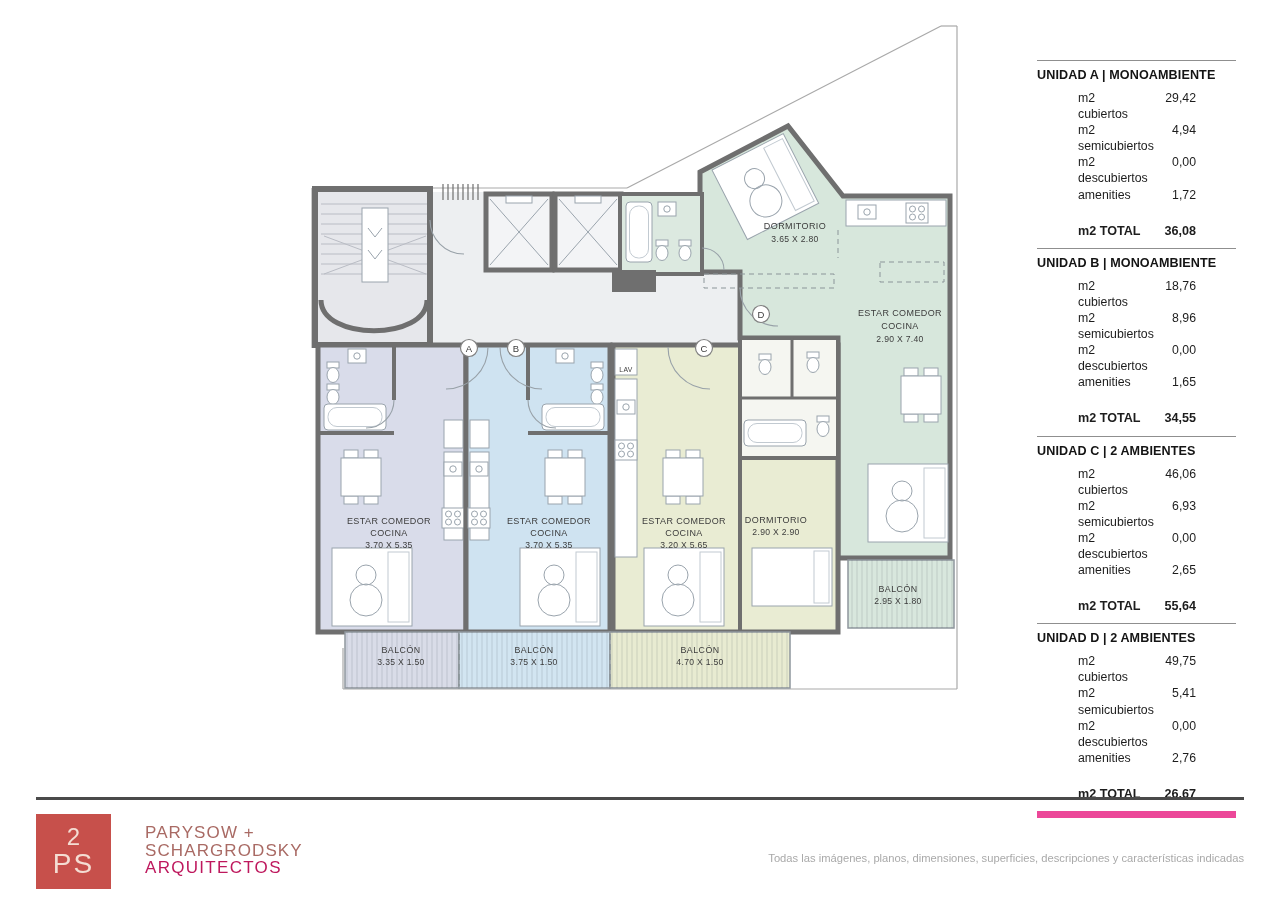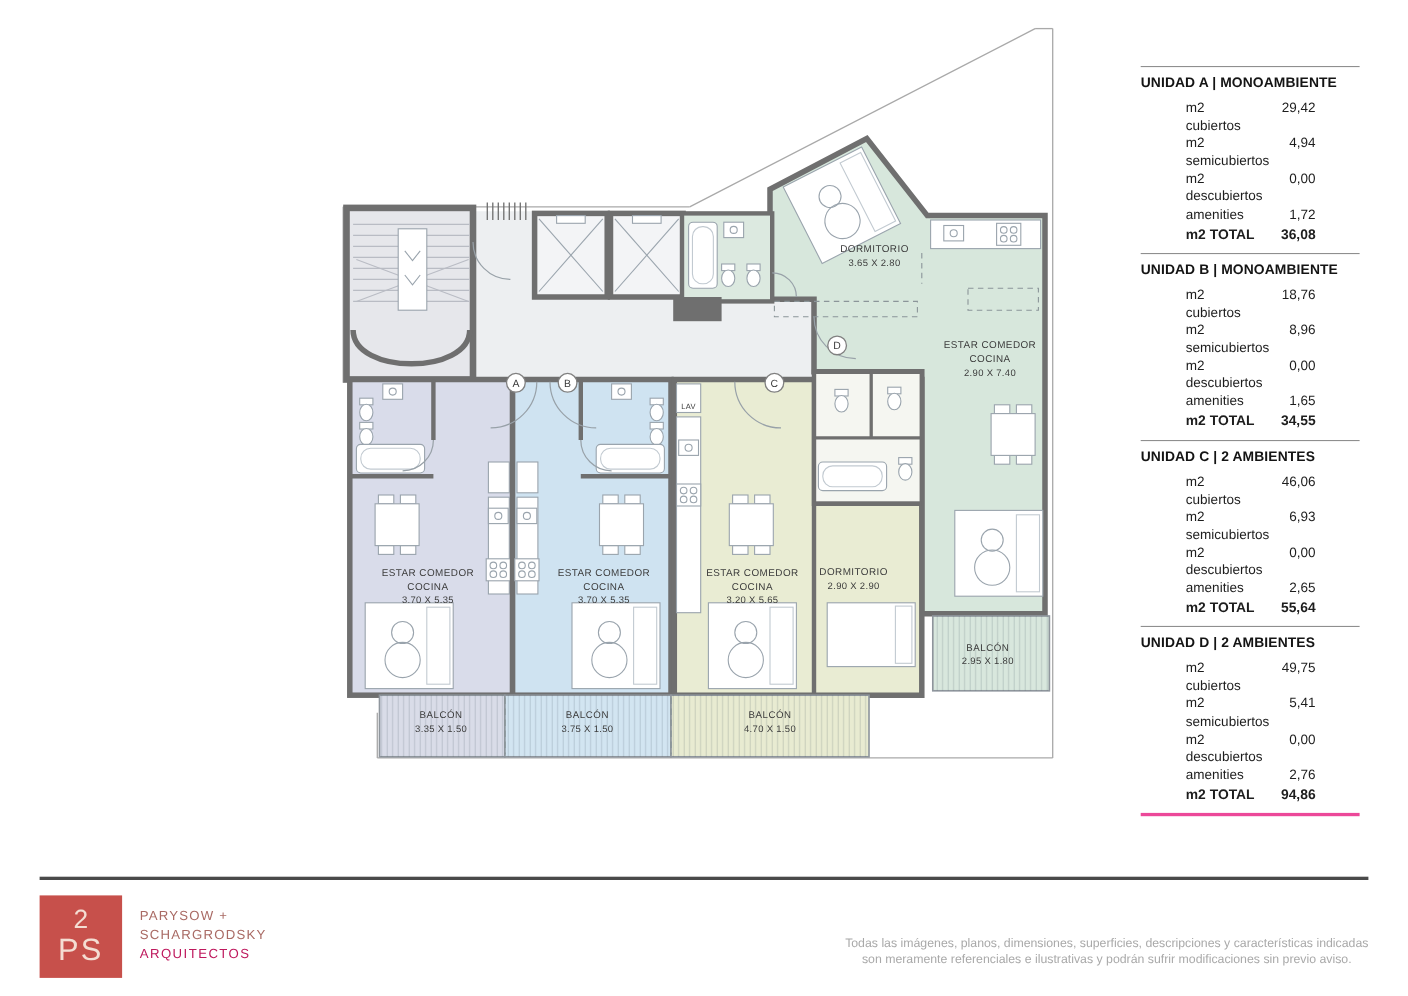--- a/index.html
+++ b/index.html
@@ -14,36 +14,36 @@
   svg text{font-family:"Liberation Sans", sans-serif;fill:#3c3c3c;}
   .rm{font-size:9px;letter-spacing:.4px;}
   .dm{font-size:8.6px;letter-spacing:.3px;}
   .bl{font-size:8.8px;letter-spacing:.5px;}
   .lv{font-size:6.8px;letter-spacing:.4px;}
   .ltr{font-size:9.5px;}
 
   
   .panel{position:absolute;left:1037px;top:60px;width:199px;color:#141414;}
   .panel-title{font-size:17.5px;font-weight:bold;letter-spacing:.2px;margin:0 0 13px 0;}
-  .blocks{border-bottom:3px solid #ec4899;}
+  .blocks{border-bottom:7px solid #ec4899;}
   .ublock{border-top:1px solid #8f8f8f;padding:7px 0 9px 0;}
   .ublock h2{font-size:12.6px;font-weight:bold;margin:0 0 8px 0;letter-spacing:.1px;}
   .srow{display:flex;align-items:baseline;font-size:12.3px;line-height:16.1px;padding-right:40px;color:#1d1d1d;}
   .srow .lbl{flex:1;padding-left:41px;}
   .srow .val{width:50px;text-align:right;}
-  .srow.total{font-weight:bold;font-size:12.6px;margin-top:2px;}
+  .srow.total{font-weight:bold;font-size:12.6px;margin-top:20px;}
 
   
   .footer-rule{position:absolute;left:36px;right:36px;top:797px;height:2.5px;background:#4a4a4a;}
   .logo{position:absolute;left:36px;top:814px;width:75px;height:75px;background:#c7504b;
         display:flex;flex-direction:column;align-items:center;justify-content:center;
         color:#f4ddd3;line-height:1;}
   .logo .l1{font-size:24px;margin-bottom:1px;}
   .logo .l2{font-size:28px;letter-spacing:2px;}
-  .firm{position:absolute;left:127px;top:824px;font-size:12px;letter-spacing:1.1px;
+  .firm{position:absolute;left:145px;top:824px;font-size:17px;letter-spacing:1.1px;
         line-height:17.5px;color:#a96a64;}
   .firm .f3{font-weight:normal;color:#be185d;letter-spacing:1.3px;}
   .proj-title{position:absolute;right:36px;top:803px;white-space:nowrap;text-align:right;}
   .proj-title .main{font-size:23.5px;font-weight:bold;color:#3d3d3d;letter-spacing:.4px;}
   .proj-title .sep{font-size:22px;color:#9b9b9b;margin:0 6px 0 10px;font-weight:normal;}
   .proj-title .sub{font-size:22px;color:#9b9b9b;font-weight:normal;}
   .disclaimer{position:absolute;right:36px;top:852px;text-align:center;
         font-size:11.2px;line-height:13.6px;color:#a9a9a9;}
 </style>
 </head>
@@ -403,21 +403,21 @@
       <div class="srow">
             <span class="lbl">m2 descubiertos</span>
             <span class="val">0,00</span>
           </div>
       <div class="srow">
             <span class="lbl">amenities</span>
             <span class="val">2,76</span>
           </div>
       <div class="srow total">
             <span class="lbl">m2 TOTAL</span>
-            <span class="val">94,86</span>
+            <span class="val">26,67</span>
           </div>
     </section>
 
   </div>
 </aside>
 
 <div class="footer-rule"></div>
 
 <div class="logo">
   <span class="l1">2</span>
@@ -426,16 +426,15 @@
 
 <div class="firm">
   <div class="f1">PARYSOW +</div>
   <div class="f2">SCHARGRODSKY</div>
   <div class="f3">ARQUITECTOS</div>
 </div>
 
 
 <div class="disclaimer">
   <div>Todas las imágenes, planos, dimensiones, superficies, descripciones y características indicadas</div>
-  <div>son meramente referenciales e ilustrativas y podrán sufrir modificaciones sin previo aviso.</div>
 </div>
 
 </div>
 
 </body></html>

